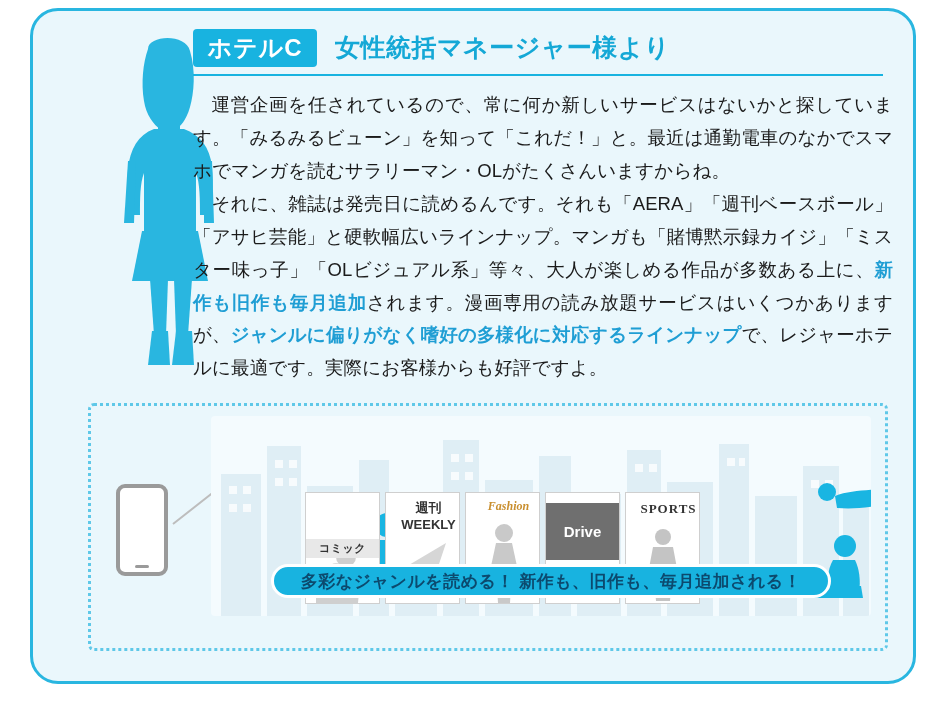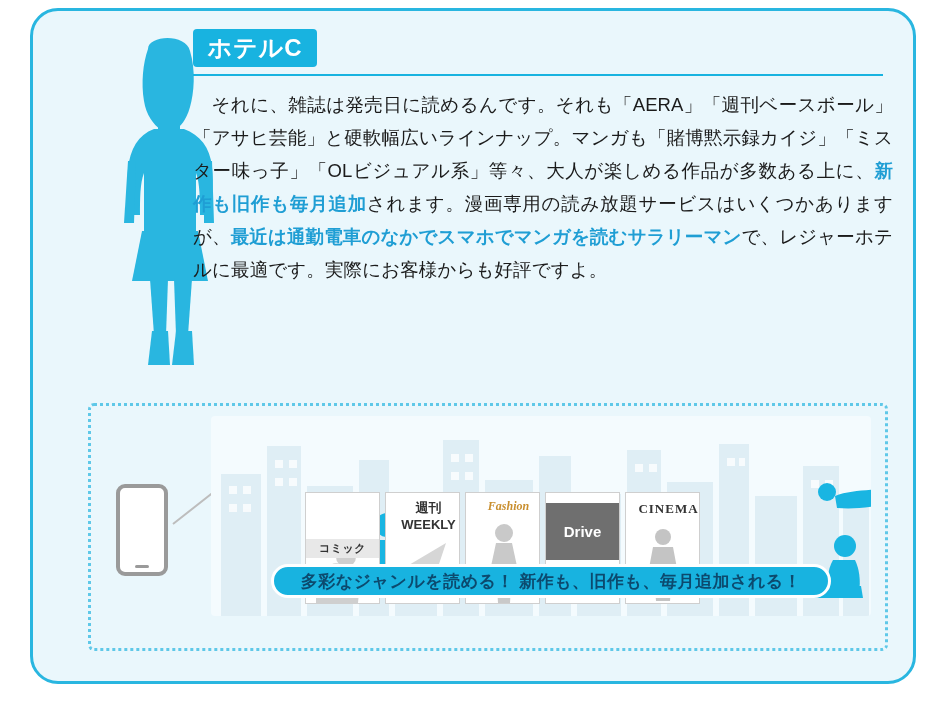--- a/index.html
+++ b/index.html
@@ -288,25 +288,27 @@
           <path d="M88 300 L104 300 L106 334 L84 334 Z"></path>
 
           <path d="M40 130 L48 130 L46 192 L36 192 Z"></path>
           <path d="M116 130 L124 130 L126 192 L116 192 Z"></path>
         </g>
       </svg>
     </div>
 
     <div class="header">
       <div class="badge">ホテルC</div>
+      <div class="header-title">女性統括マネージャー様より</div>
       <div class="header-rule"></div>
     </div>
 
     <div class="body-text">
-      <p><span>それに、雑誌は発売日に読めるんです。それも「AERA」「週刊ベースボール」「アサヒ芸能」と硬軟幅広いラインナップ。マンガも「賭博黙示録カイジ」「ミスター味っ子」「OLビジュアル系」等々、大人が楽しめる作品が多数ある上に、</span><span class="hl">新作も旧作も毎月追加</span><span>されます。漫画専用の読み放題サービスはいくつかありますが、</span><span class="hl">最近は通勤電車のなかでスマホでマンガを読むサラリーマン</span><span>で、レジャーホテルに最適です。実際にお客様からも好評ですよ。</span></p>
+      <p><span>運営企画を任されているので、常に何か新しいサービスはないかと探しています。「みるみるビューン」を知って「これだ！」と。最近は通勤電車のなかでスマホでマンガを読むサラリーマン・OLがたくさんいますからね。</span></p>
+      <p><span>それに、雑誌は発売日に読めるんです。それも「AERA」「週刊ベースボール」「アサヒ芸能」と硬軟幅広いラインナップ。マンガも「賭博黙示録カイジ」「ミスター味っ子」「OLビジュアル系」等々、大人が楽しめる作品が多数ある上に、</span><span class="hl">新作も旧作も毎月追加</span><span>されます。漫画専用の読み放題サービスはいくつかありますが、</span><span class="hl">ジャンルに偏りがなく嗜好の多様化に対応するラインナップ</span><span>で、レジャーホテルに最適です。実際にお客様からも好評ですよ。</span></p>
     </div>
 
     <div class="panel">
 
       <div class="phone"></div>
 
       <svg class="arrow-line" viewBox="0 0 120 70">
         <path d="M2 58 L58 14 L118 14" fill="none" stroke="#bdbdbd" stroke-width="2"></path>
       </svg>
 
@@ -411,21 +413,21 @@
             </svg>
             <div class="cap">Drive</div>
           </div>
           <div class="cover cinema">
             <svg viewBox="0 0 75 112" width="75" height="112">
               <rect x="0" y="0" width="75" height="112" fill="#ffffff"></rect>
               <circle cx="37" cy="44" r="8" fill="#c4c4c4"></circle>
               <path d="M27 54 L47 54 L53 86 L21 86 Z" fill="#c4c4c4"></path>
               <path d="M28 86 L46 86 L44 108 L30 108 Z" fill="#c4c4c4"></path>
             </svg>
-            <div class="cap">CINEMA</div>
+            <div class="cap">SPORTS</div>
           </div>
         </div>
       </div>
 
       <div class="ribbon">多彩なジャンルを読める！ 新作も、旧作も、毎月追加される！</div>
     </div>
   </div>
 </div>
 
 </body></html>

